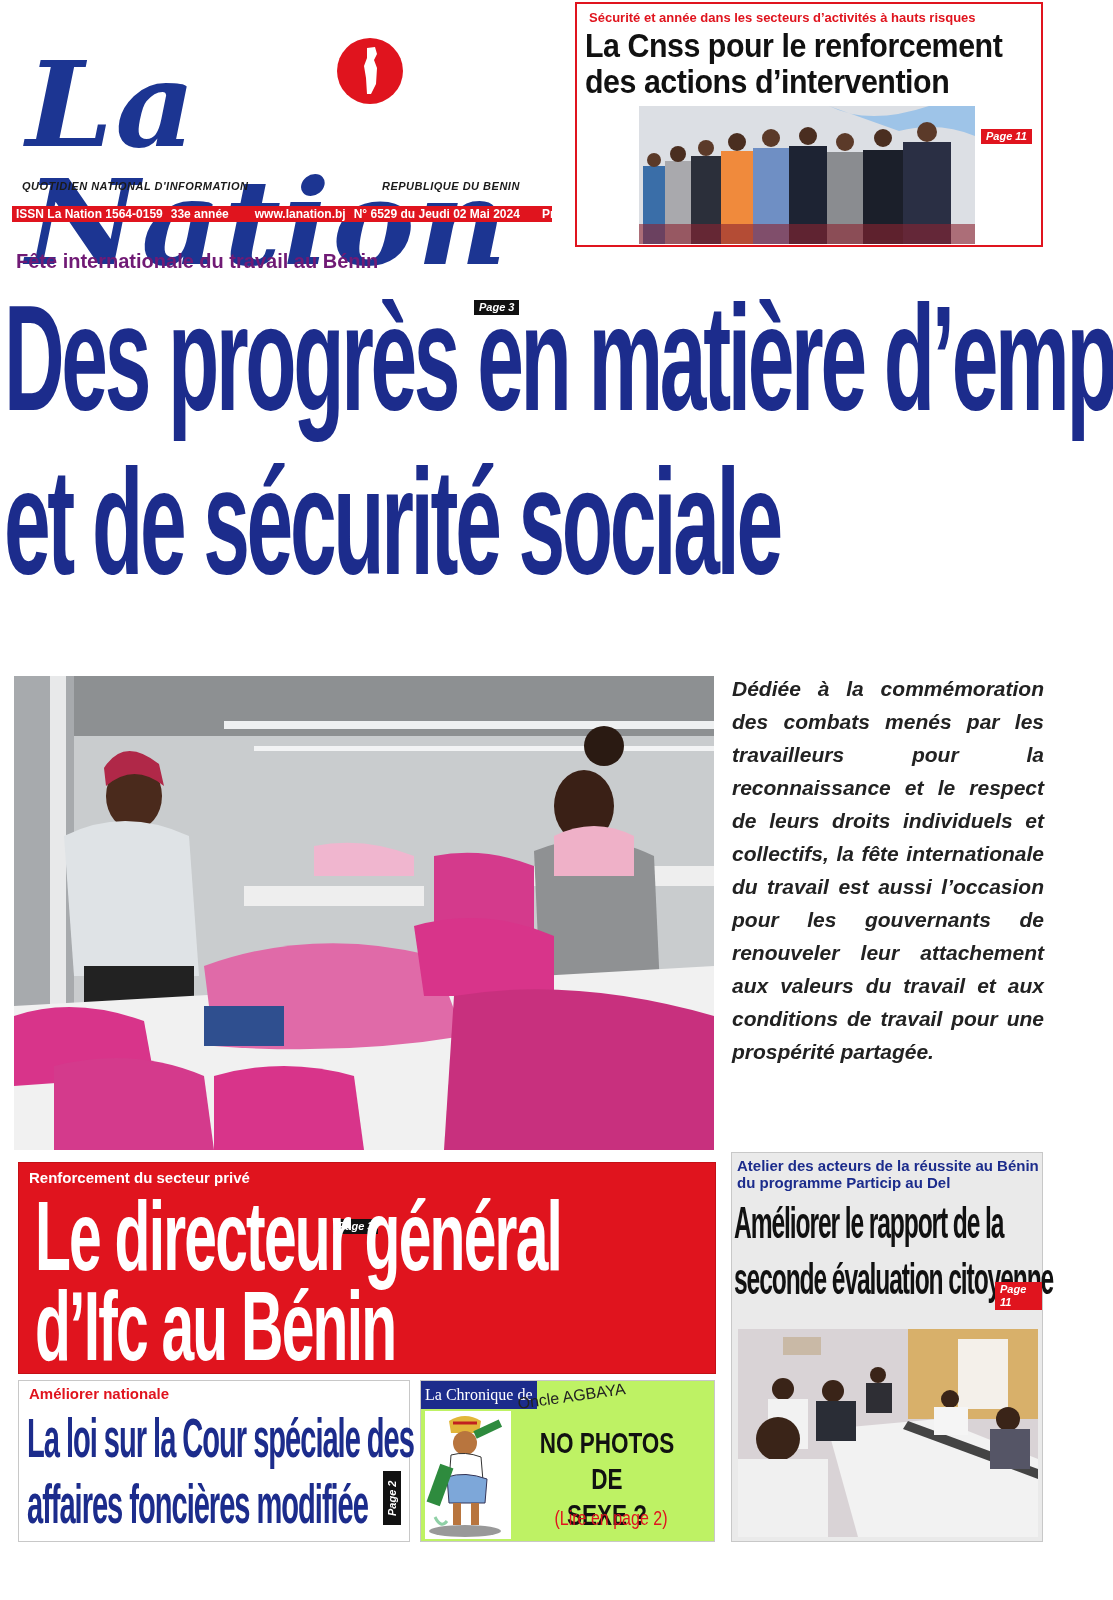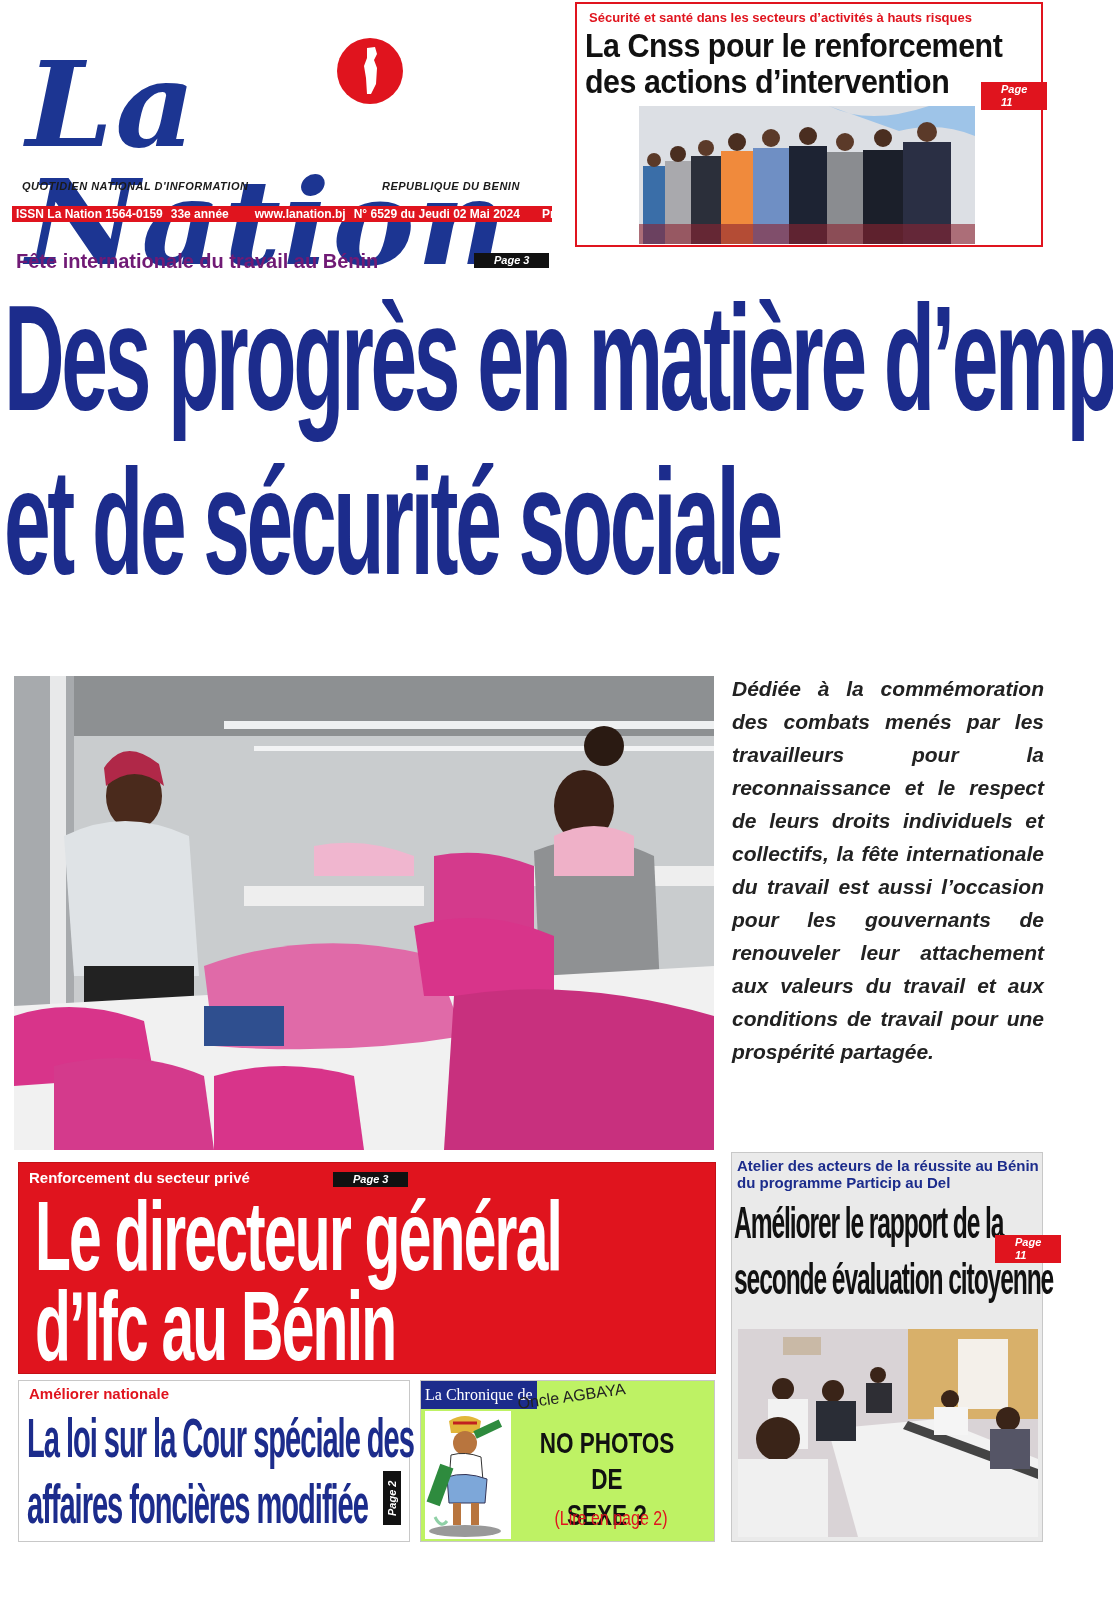--- a/index.html
+++ b/index.html
@@ -41,21 +41,21 @@
     border: 2px solid #e0141e; background: #fff;
   }
   .teaser-kicker { position: absolute; left: 12px; top: 6px; font-size: 13px; font-weight: bold; color: #e0141e; }
   .teaser-title {
     position: absolute; left: 8px; top: 24px; width: 460px;
     font-size: 33px; font-weight: bold; color: #111; line-height: 36px;
     letter-spacing: -0.5px; transform: scaleX(0.92); transform-origin: left;
   }
   .page-tag {
     background: #e0141e; color: #fff; font-size: 11px; font-weight: bold; font-style: italic;
-    padding: 1px 20px; display: inline-block; line-height: 13px;
+    padding: 1px 5px; display: inline-block; line-height: 13px; margin-top: 47px;
   }
   .page-tag.dark { background: #111; }
   .teaser-page { position: absolute; left: 404px; top: 78px; }
   .teaser-photo {
     position: absolute; left: 62px; top: 102px; width: 336px; height: 138px;
     background: linear-gradient(180deg, #d9dde3 0%, #c9cdd3 40%, #7e5f4e 100%);
     overflow: hidden;
   }
 
   
@@ -176,21 +176,21 @@
     <span class="info-sep"></span>
     <span style="margin-left:18px">www.lanation.bj</span>
     <span class="info-sep"></span>
     <span>N° 6529 du Jeudi 02 Mai 2024</span>
     <span class="info-sep" style="margin-left:18px"></span>
     <span>Prix : 300 F CFA</span>
   </div>
 </div>
 
 <div class="abs teaser-box">
-  <div class="teaser-kicker">Sécurité et santé dans les secteurs d’activités à hauts risques</div>
+  <div class="teaser-kicker">Sécurité et année dans les secteurs d’activités à hauts risques</div>
   <div class="teaser-title">
     <div>La Cnss pour le renforcement</div>
     <div>des actions d’intervention</div>
   </div>
   <span class="page-tag teaser-page">Page 11</span>
   <div class="teaser-photo">
     <svg width="336" height="138" viewBox="0 0 336 138">
       <rect x="0" y="0" width="336" height="138" fill="#dcdfe4"></rect>
       <path d="M190 0 Q230 20 290 0 L336 0 L336 30 Q300 15 260 25 Z" fill="#9ec4e8"></path>
       <g>

